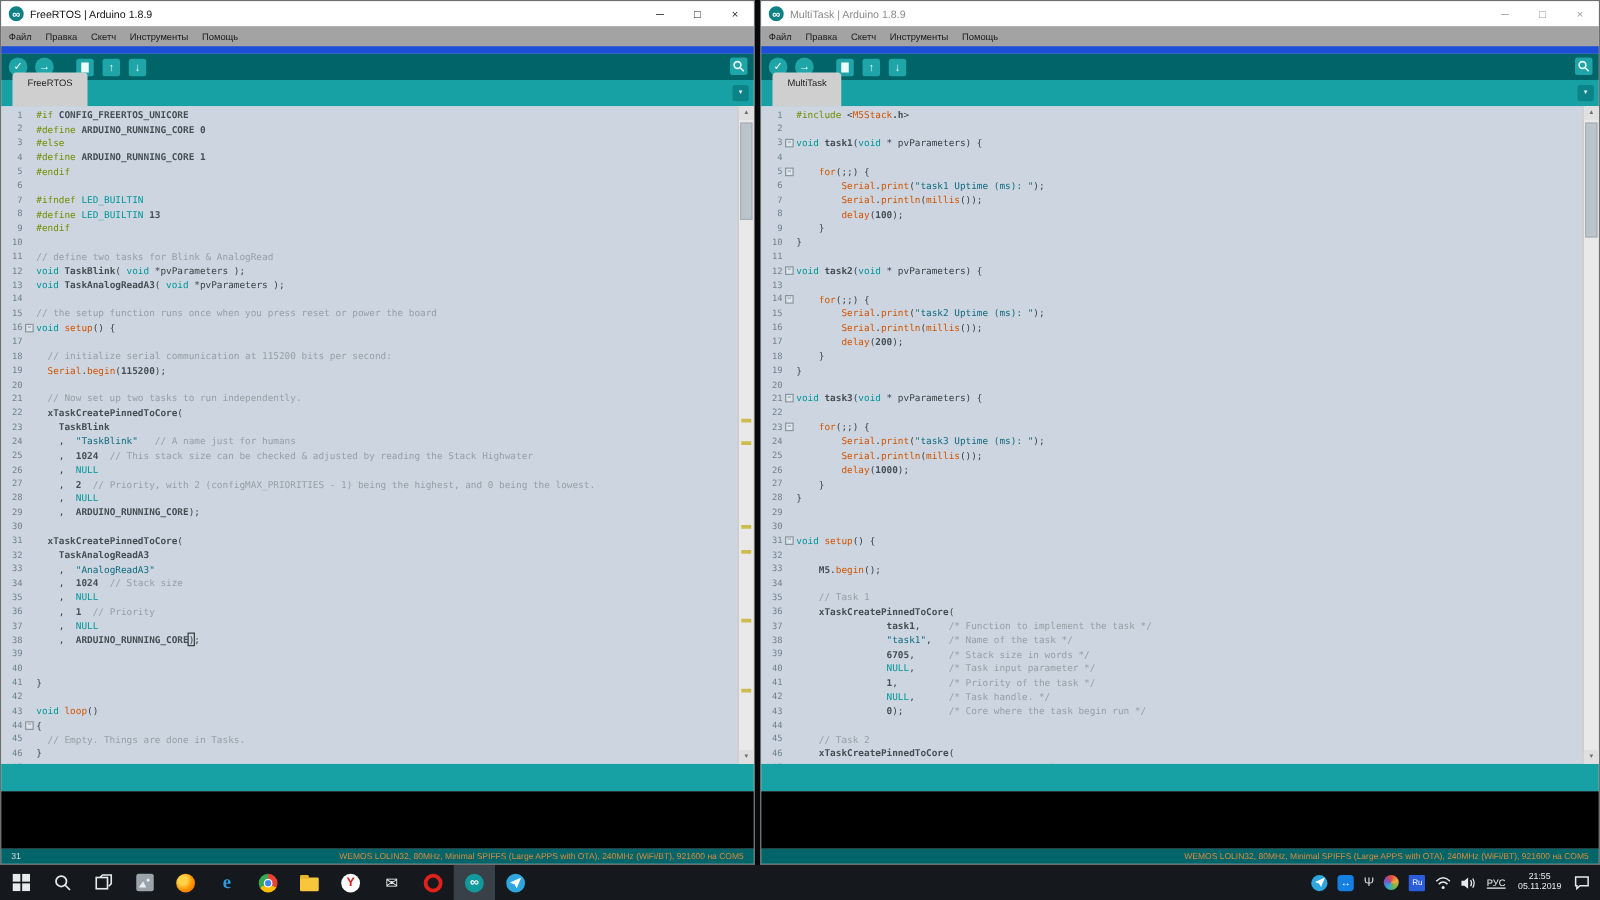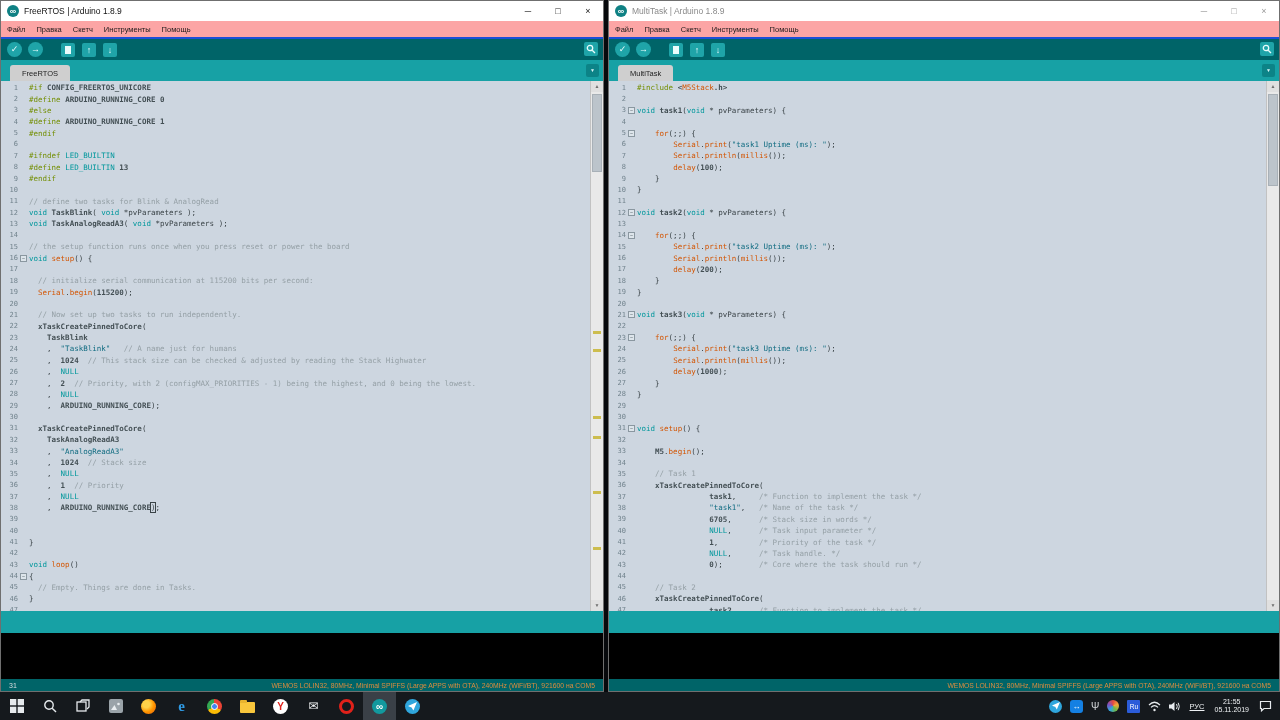--- a/index.html
+++ b/index.html
@@ -13,36 +13,36 @@
   .win-right{left:608px;width:672px;}
   .titlebar{height:20px;background:#ffffff;display:flex;align-items:center;flex:0 0 auto;}
   .titlebar .app-logo{width:12px;height:12px;border-radius:50%;background:#0f8184;color:#fff;
     font-size:9px;line-height:12px;text-align:center;margin:0 5px 0 6px;font-weight:bold;}
   .titlebar .title{font-size:8.5px;color:#111;}
   .win-right .titlebar .title{color:#8a8a8a;}
   .caption{margin-left:auto;display:flex;height:100%;}
   .caption span{width:30px;text-align:center;font-size:9px;line-height:20px;color:#222;}
   .win-right .caption span{color:#9a9a9a;}
 
-  .menubar{height:16px;background:#fca5a5;display:flex;align-items:center;padding-left:6px;
-    flex:0 0 auto;border-bottom:2px solid #1d4ed8;}
+  .menubar{height:16px;background:#a3a3a3;display:flex;align-items:center;padding-left:6px;
+    flex:0 0 auto;border-bottom:6px solid #1d4ed8;}
   .menu-item{font-size:7.5px;color:#1a1a1a;margin-right:11px;}
 
   .toolbar{height:21px;background:#006468;display:flex;align-items:center;flex:0 0 auto;position:relative;}
   .tb-round{width:15px;height:15px;border-radius:50%;background:#1fa4a8;color:#eafcfc;font-size:9px;
     line-height:15px;text-align:center;margin-left:6px;}
   .tb-sq{width:14px;height:14px;border-radius:2px;background:#1fa4a8;color:#eafcfc;font-size:9px;
     line-height:14px;text-align:center;margin-left:7px;}
   .tb-sq.first{margin-left:18px;}
   .tb-page{display:inline-block;width:6px;height:8px;background:#eafcfc;margin-top:3px;}
   .tb-monitor{position:absolute;right:5px;top:3px;width:14px;height:14px;border-radius:2px;
     background:#1fa4a8;display:flex;align-items:center;justify-content:center;}
 
   .tabstrip{height:21px;background:#17a1a5;display:flex;align-items:flex-end;flex:0 0 auto;position:relative;}
-  .tab{margin-left:9px;height:16px;background:#cfcfcf;border-radius:3px 3px 0 0;padding:0 12px;
+  .tab{margin-left:9px;height:27px;background:#cfcfcf;border-radius:3px 3px 0 0;padding:0 12px;
     font-size:7.5px;line-height:17px;color:#222;text-align:center;}
   .tab-dd{position:absolute;right:4px;top:4px;width:13px;height:13px;background:#0c8387;border-radius:2px;
     color:#d7f3f4;font-size:5px;line-height:13px;text-align:center;}
 
   
   .editor{flex:1 1 auto;position:relative;background:#cdd6e0;overflow:hidden;}
   .code{position:absolute;left:0;top:1px;right:12px;bottom:0;font-family:"DejaVu Sans Mono",monospace;
     font-size:7.5px;}
   .line{height:11.36px;white-space:pre;display:flex;align-items:center;}
   .ln{display:inline-block;width:17px;flex:0 0 17px;text-align:right;color:#70828c;font-size:7px;
@@ -294,21 +294,21 @@
           <div class="line"><span class="ln">33</span><span class="fold"></span><span class="segs"><span class="s-p">    </span><span class="s-d">M5</span><span class="s-p">.</span><span class="s-f">begin</span><span class="s-p">();</span></span></div>
           <div class="line"><span class="ln">34</span><span class="fold"></span><span class="segs"></span></div>
           <div class="line"><span class="ln">35</span><span class="fold"></span><span class="segs"><span class="s-c">    // Task 1</span></span></div>
           <div class="line"><span class="ln">36</span><span class="fold"></span><span class="segs"><span class="s-p">    </span><span class="s-d">xTaskCreatePinnedToCore</span><span class="s-p">(</span></span></div>
           <div class="line"><span class="ln">37</span><span class="fold"></span><span class="segs"><span class="s-p">                </span><span class="s-d">task1</span><span class="s-p">,     </span><span class="s-c">/* Function to implement the task */</span></span></div>
           <div class="line"><span class="ln">38</span><span class="fold"></span><span class="segs"><span class="s-p">                </span><span class="s-s">"task1"</span><span class="s-p">,   </span><span class="s-c">/* Name of the task */</span></span></div>
           <div class="line"><span class="ln">39</span><span class="fold"></span><span class="segs"><span class="s-p">                </span><span class="s-n">6705</span><span class="s-p">,      </span><span class="s-c">/* Stack size in words */</span></span></div>
           <div class="line"><span class="ln">40</span><span class="fold"></span><span class="segs"><span class="s-p">                </span><span class="s-k">NULL</span><span class="s-p">,      </span><span class="s-c">/* Task input parameter */</span></span></div>
           <div class="line"><span class="ln">41</span><span class="fold"></span><span class="segs"><span class="s-p">                </span><span class="s-n">1</span><span class="s-p">,         </span><span class="s-c">/* Priority of the task */</span></span></div>
           <div class="line"><span class="ln">42</span><span class="fold"></span><span class="segs"><span class="s-p">                </span><span class="s-k">NULL</span><span class="s-p">,      </span><span class="s-c">/* Task handle. */</span></span></div>
-          <div class="line"><span class="ln">43</span><span class="fold"></span><span class="segs"><span class="s-p">                </span><span class="s-n">0</span><span class="s-p">);        </span><span class="s-c">/* Core where the task should run */</span></span></div>
+          <div class="line"><span class="ln">43</span><span class="fold"></span><span class="segs"><span class="s-p">                </span><span class="s-n">0</span><span class="s-p">);        </span><span class="s-c">/* Core where the task begin run */</span></span></div>
           <div class="line"><span class="ln">44</span><span class="fold"></span><span class="segs"></span></div>
           <div class="line"><span class="ln">45</span><span class="fold"></span><span class="segs"><span class="s-c">    // Task 2</span></span></div>
           <div class="line"><span class="ln">46</span><span class="fold"></span><span class="segs"><span class="s-p">    </span><span class="s-d">xTaskCreatePinnedToCore</span><span class="s-p">(</span></span></div>
           <div class="line"><span class="ln">47</span><span class="fold"></span><span class="segs"><span class="s-p">                </span><span class="s-d">task2</span><span class="s-p">,     </span><span class="s-c">/* Function to implement the task */</span></span></div>
         </div>
       <div class="vscroll">
         <span class="vs-arrow vs-up">▲</span>
         <span class="vs-thumb" style="top:13px;height:92px;"></span>
         <span class="vs-arrow vs-down">▼</span>
       </div>

